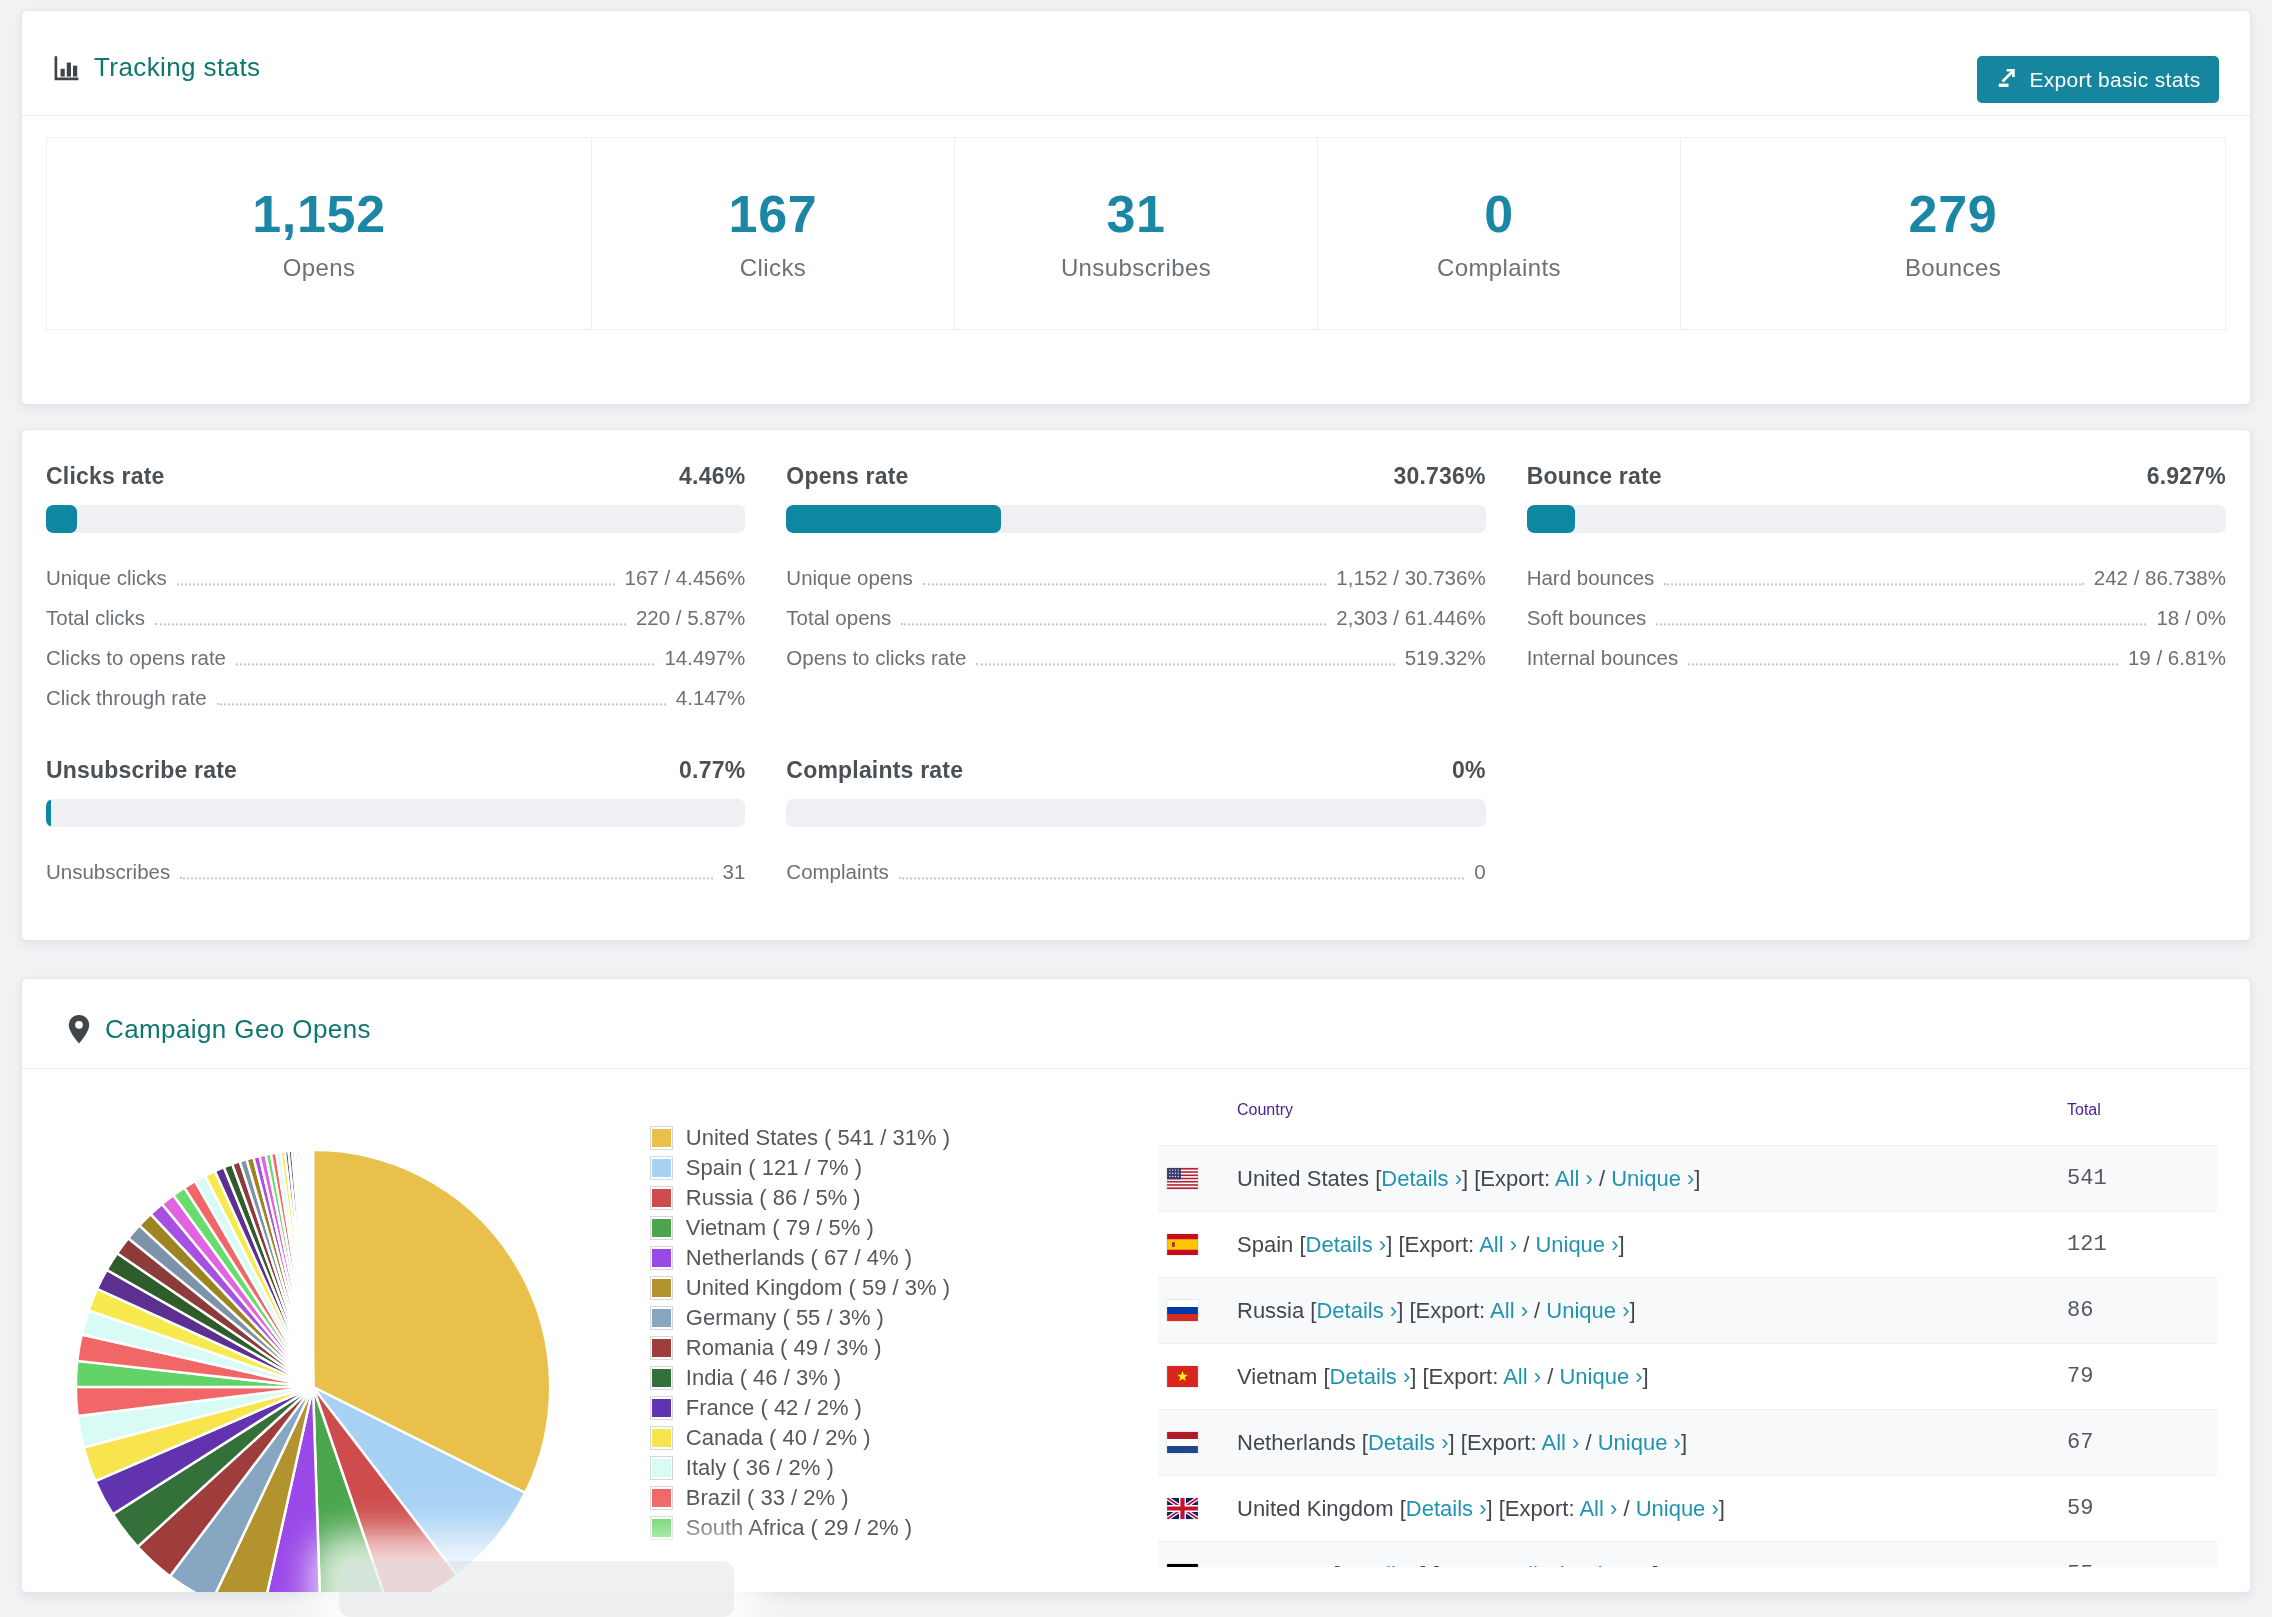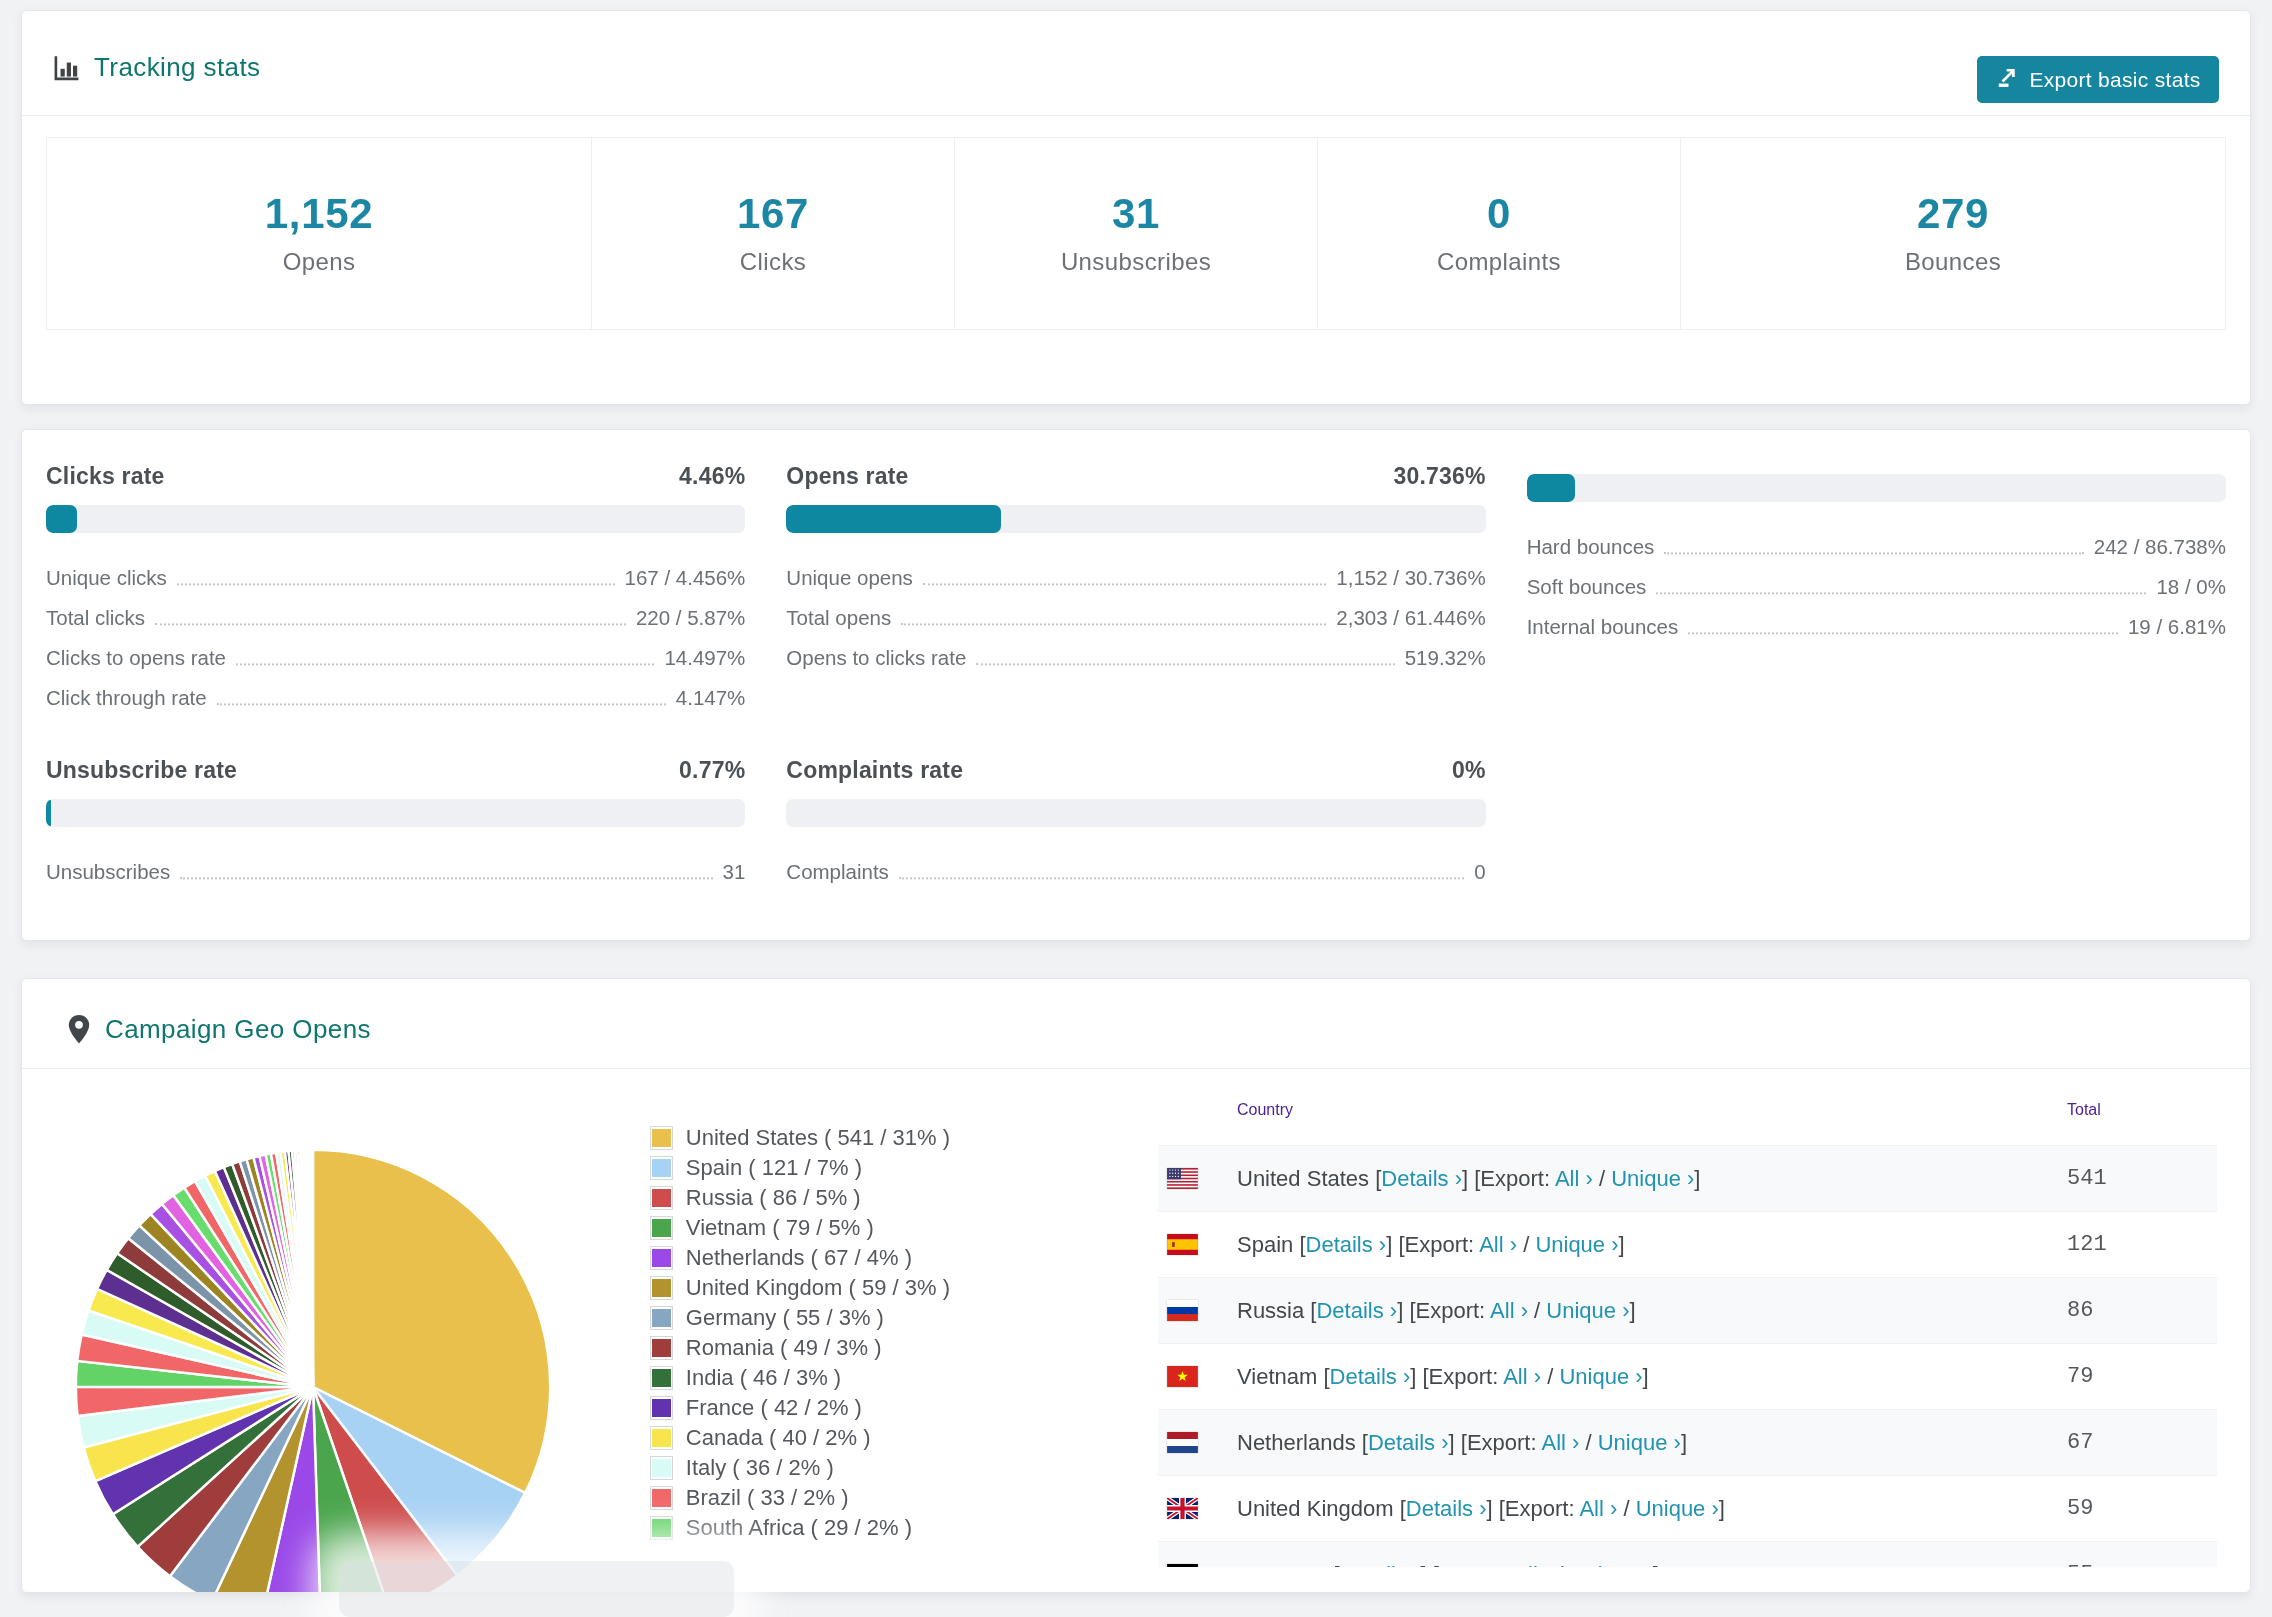--- a/index.html
+++ b/index.html
@@ -33,21 +33,21 @@
   }
   .stats-row{
     margin:20.5px 24px 0 24px;height:193px;display:flex;box-sizing:border-box;
     border:0.7px solid #eceef0;
   }
   .stat-box{
     display:flex;flex-direction:column;align-items:center;justify-content:center;
     border-left:0.7px solid #eceef0;box-sizing:border-box;
   }
   .stat-box:first-child{border-left:none;}
-  .stat-value{font-size:42px;font-weight:700;color:#1b87a5;letter-spacing:0.7px;}
+  .stat-value{font-size:52px;font-weight:700;color:#1b87a5;letter-spacing:0.7px;}
   .stat-label{font-size:24px;color:#6c7176;margin-top:10px;letter-spacing:0.4px;}
 
   
   .rates-grid{display:grid;grid-template-columns:repeat(3,1fr);column-gap:41px;padding:0 24px;}
   #rates-row-1{margin-top:31px;}
   #rates-row-2{margin-top:37px;text-align:center;}
   .rate-head{display:flex;justify-content:space-between;align-items:center;height:31px;}
   .rate-title,.rate-value{font-size:23px;font-weight:700;color:#4b5055;letter-spacing:0.2px;}
   .bar{margin-top:12.7px;height:28px;background:#eef0f4;border-radius:7px;overflow:hidden;}
   .bar-fill{height:100%;background:#0e87a0;border-radius:7px;}
@@ -186,20 +186,24 @@
        <span class="rv">2,303 / 61.446%</span>
      </div>
           <div class="rate-row">
        <span class="rl">Opens to clicks rate</span>
        <span class="leader"></span>
        <span class="rv">519.32%</span>
      </div>
         </div>
       </div>
       <div class="rate-block">
+        <div class="rate-head">
+       <span class="rate-title">Bounce rate</span>
+       <span class="rate-value">6.927%</span>
+     </div>
      <div class="bar">
        <div class="bar-fill" style="width:6.927%"></div>
      </div>
      <div class="rate-rows">
           <div class="rate-row">
        <span class="rl">Hard bounces</span>
        <span class="leader"></span>
        <span class="rv">242 / 86.738%</span>
      </div>
           <div class="rate-row">

